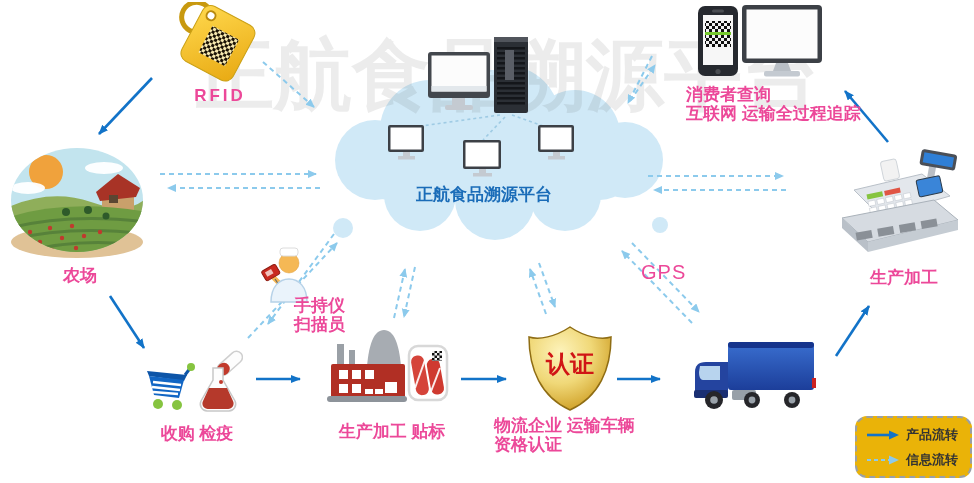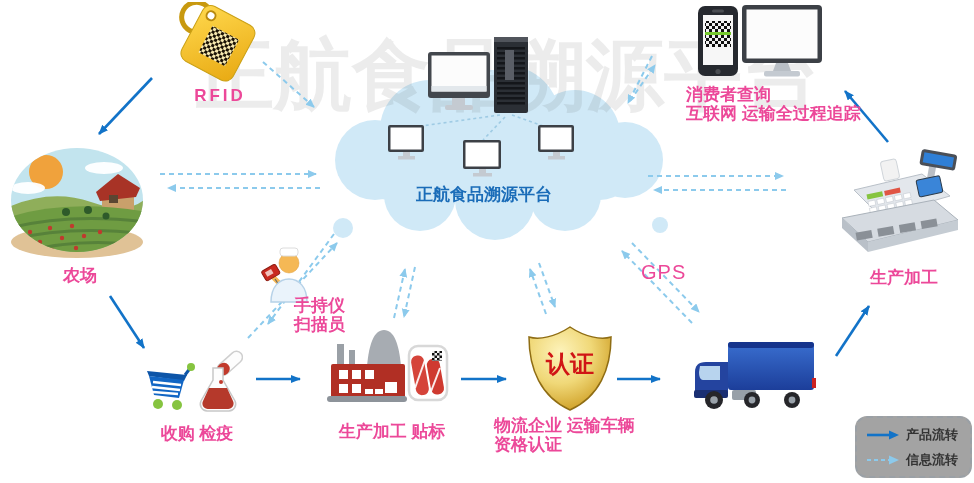--- a/index.html
+++ b/index.html
@@ -13,21 +13,21 @@
   #arrows{z-index:3;left:0;top:0;pointer-events:none;}
   .lyr4{z-index:4;}
   
   .lbl{position:absolute;z-index:5;font-size:17px;font-weight:700;color:#ec4899;line-height:19px;}
   .ctr{text-align:center;}
   #cloud-title{left:398px;top:185px;width:172px;text-align:center;color:#1a6cb8;}
   #rfid-label{left:184px;top:86px;width:72px;text-align:center;letter-spacing:3px;font-weight:600;}
   #gps-label{left:641px;top:263px;font-size:20px;font-weight:400;letter-spacing:1px;}
   
   #legend{z-index:5;left:855px;top:416px;width:96px;border:2px dashed #9aa0a6;border-radius:12px;
-          padding:8px 8px 7px 9px;display:flex;flex-direction:column;gap:7px;background:#a3a3a3;}
+          padding:8px 8px 7px 9px;display:flex;flex-direction:column;gap:7px;background:#eab308;}
   .legrow{display:flex;align-items:center;gap:6px;}
   .legtxt{font-size:13px;font-weight:600;color:#333;white-space:nowrap;}
 </style>
 </head>
 <body>
 
 <div id="canvas">
 
   <svg id="cloud-shape" class="abs" style="left:330px;top:70px;" width="340" height="172" viewBox="0 0 340 172">
     <g fill="#d0e9f7">

